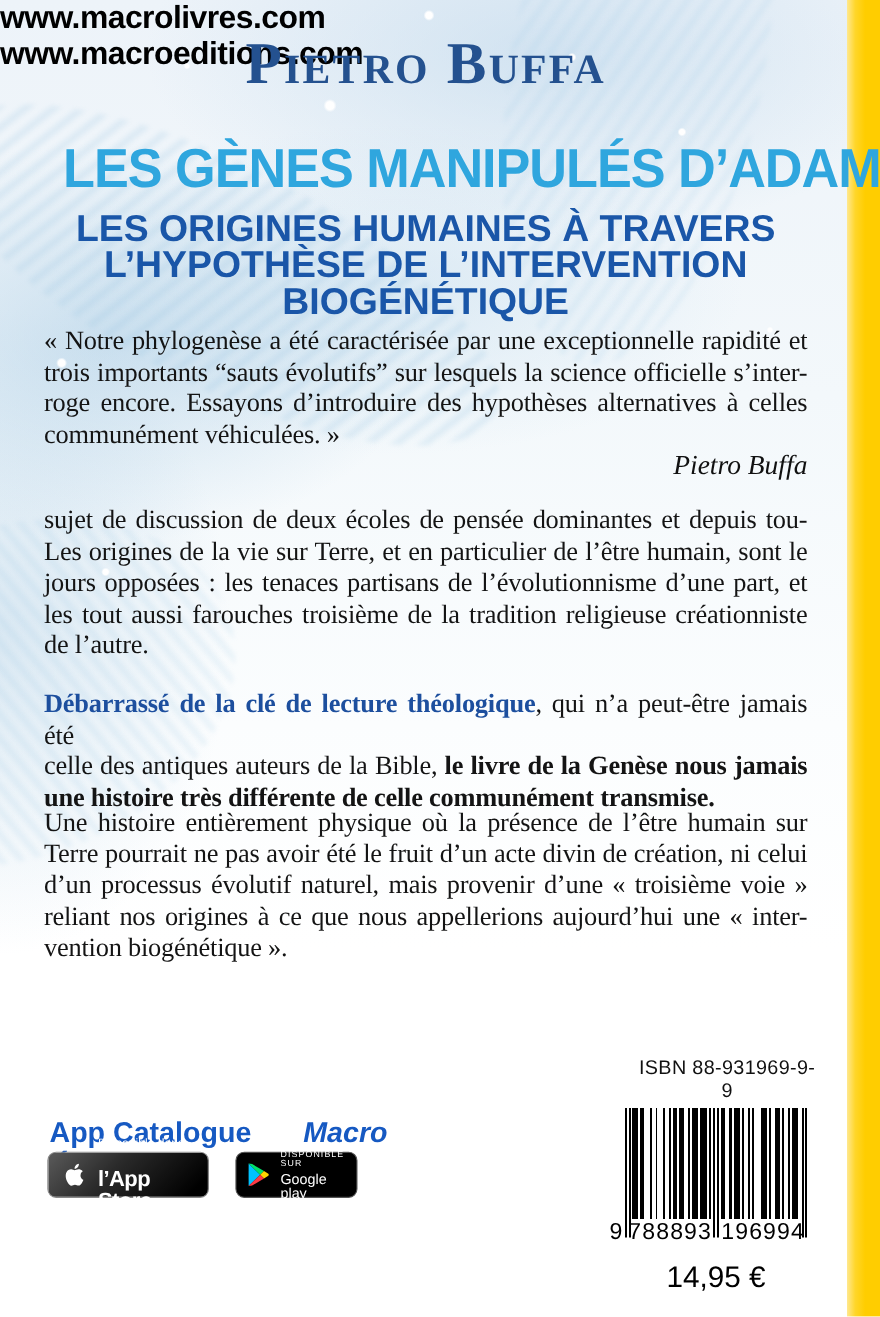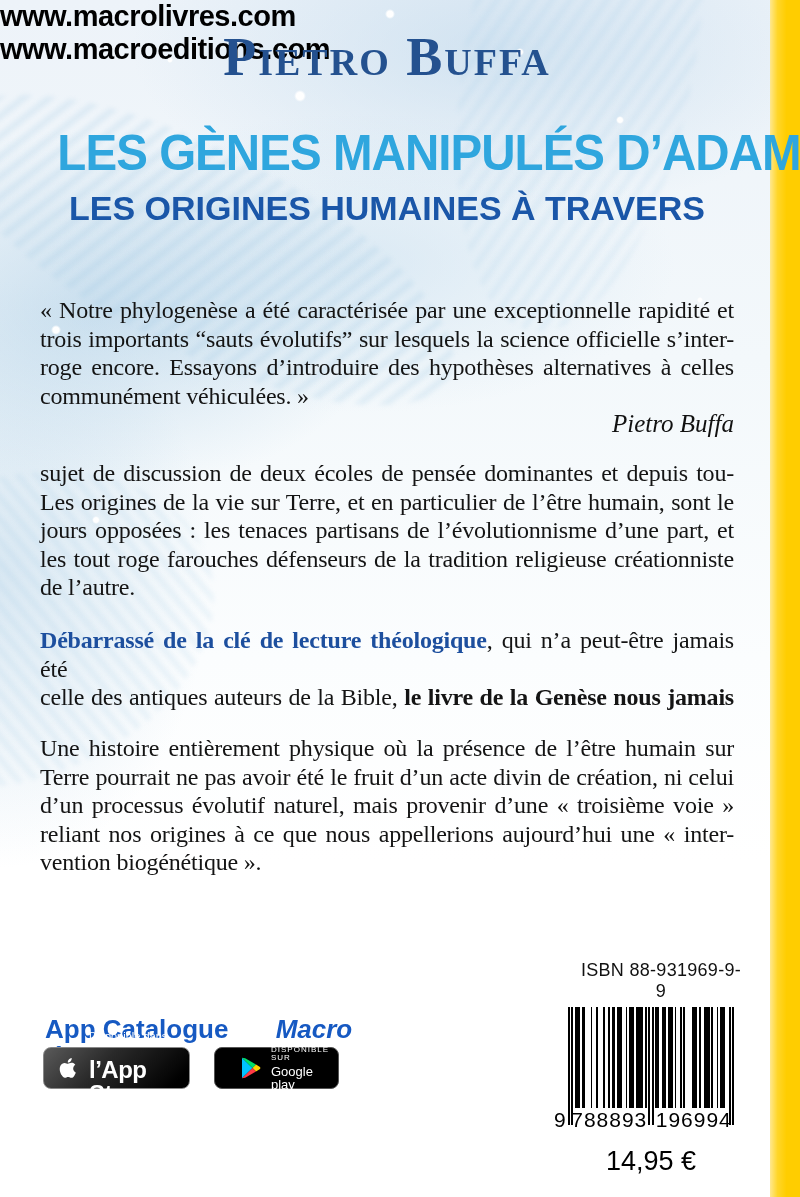--- a/index.html
+++ b/index.html
@@ -57,24 +57,24 @@
 
   .applabel{left:45px;top:1014px;width:400px;font-family:"Liberation Sans",sans-serif;
     font-weight:bold;font-size:26px;color:#1659c2;}
   .applabel .brand{font-style:italic;margin-left:40px;}
 
   .badge{position:absolute;top:1047px;height:42px;border-radius:8px;background:
     linear-gradient(135deg,#5a5a5a 0%,#2a2a2a 40%,#000 90%);
     border:1px solid #888;display:flex;align-items:center;box-sizing:border-box;color:#fff;
     font-family:"Liberation Sans",sans-serif;}
   .badge-apple{left:43px;width:147px;padding-left:10px;}
-  .badge-google{left:214px;width:125px;background:#000;border-color:#555;padding-left:24px;}
+  .badge-google{left:214px;width:111px;background:#000;border-color:#555;padding-left:8px;}
   .badge .txt{margin-left:8px;line-height:1;}
   .badge-apple .l1{font-size:11px;margin-bottom:16px;}
-  .badge-apple .l2{font-size:24px;font-weight:bold;letter-spacing:-.5px;}
+  .badge-apple .l2{font-size:20px;font-weight:bold;letter-spacing:-.5px;}
   .badge-google .l1{font-size:8px;letter-spacing:1px;margin-bottom:3px;}
   .badge-google .l2{font-size:13px;letter-spacing:0;}
   .badge svg{display:block;}
 
   .websites{left:40px;top:1102px;width:420px;font-family:"Liberation Sans",sans-serif;
     font-weight:bold;font-size:29px;line-height:33px;color:#000;letter-spacing:-.5px;}
 
   .bc-col{position:absolute;left:554px;top:960px;width:182px;font-family:"Liberation Sans",sans-serif;}
   .isbn{margin-left:24px;width:166px;text-align:center;font-size:18px;color:#111;letter-spacing:.3px;}
   .bars{margin-left:14px;margin-top:5px;width:166px;height:118px;shape-rendering:crispEdges;display:block;}
@@ -91,40 +91,42 @@
   <div class="dna dna1"></div>
   <div class="dna dna2"></div>
   <div class="dna dna3"></div>
   <div class="sparkles"></div>
   <div class="stripe"></div>
 
   <div class="abs author">Pietro Buffa</div>
   <div class="abs title">LES GÈNES MANIPULÉS D’ADAM</div>
   <div class="abs subtitle">
     <div>LES ORIGINES HUMAINES À TRAVERS</div>
+    <div>L’HYPOTHÈSE DE L’INTERVENTION BIOGÉNÉTIQUE</div>
   </div>
 
   <div class="abs body-txt quote">
       <div class="jl">« Notre phylogenèse a été caractérisée par une exceptionnelle rapidité et</div>
       <div class="jl">trois importants “sauts évolutifs” sur lesquels la science officielle s’inter-</div>
       <div class="jl">roge encore. Essayons d’introduire des hypothèses alternatives à celles</div>
       <div class="ll">communément véhiculées. »</div>
     </div>
   <div class="abs attribution">Pietro Buffa</div>
 
   <div class="abs body-txt p2">
       <div class="jl">sujet de discussion de deux écoles de pensée dominantes et depuis tou-</div>
       <div class="jl">Les origines de la vie sur Terre, et en particulier de l’être humain, sont le</div>
       <div class="jl">jours opposées : les tenaces partisans de l’évolutionnisme d’une part, et</div>
-      <div class="jl">les tout roge farouches défenseurs de la tradition religieuse créationniste</div>
+      <div class="jl">les tout aussi farouches troisième de la tradition religieuse créationniste</div>
       <div class="ll">de l’autre.</div>
     </div>
   <div class="abs body-txt p3">
       <div class="jl"><span class="seg-bb">Débarrassé de la clé de lecture théologique</span><span>, qui n’a peut-être jamais été</span></div>
       <div class="jl"><span>celle des antiques auteurs de la Bible, </span><span class="seg-b">le livre de la Genèse nous jamais</span></div>
+      <div class="ll"><span class="seg-b">une histoire très différente de celle communément transmise.</span></div>
     </div>
   <div class="abs body-txt p4">
       <div class="jl">Une histoire entièrement physique où la présence de l’être humain sur</div>
       <div class="jl">Terre pourrait ne pas avoir été le fruit d’un acte divin de création, ni celui</div>
       <div class="jl">d’un processus évolutif naturel, mais provenir d’une « troisième voie »</div>
       <div class="jl">reliant nos origines à ce que nous appellerions aujourd’hui une « inter-</div>
       <div class="ll">vention biogénétique ».</div>
     </div>
 
   <div class="abs applabel"><span>App Catalogue </span><span class="brand">Macro Éditions</span></div>

